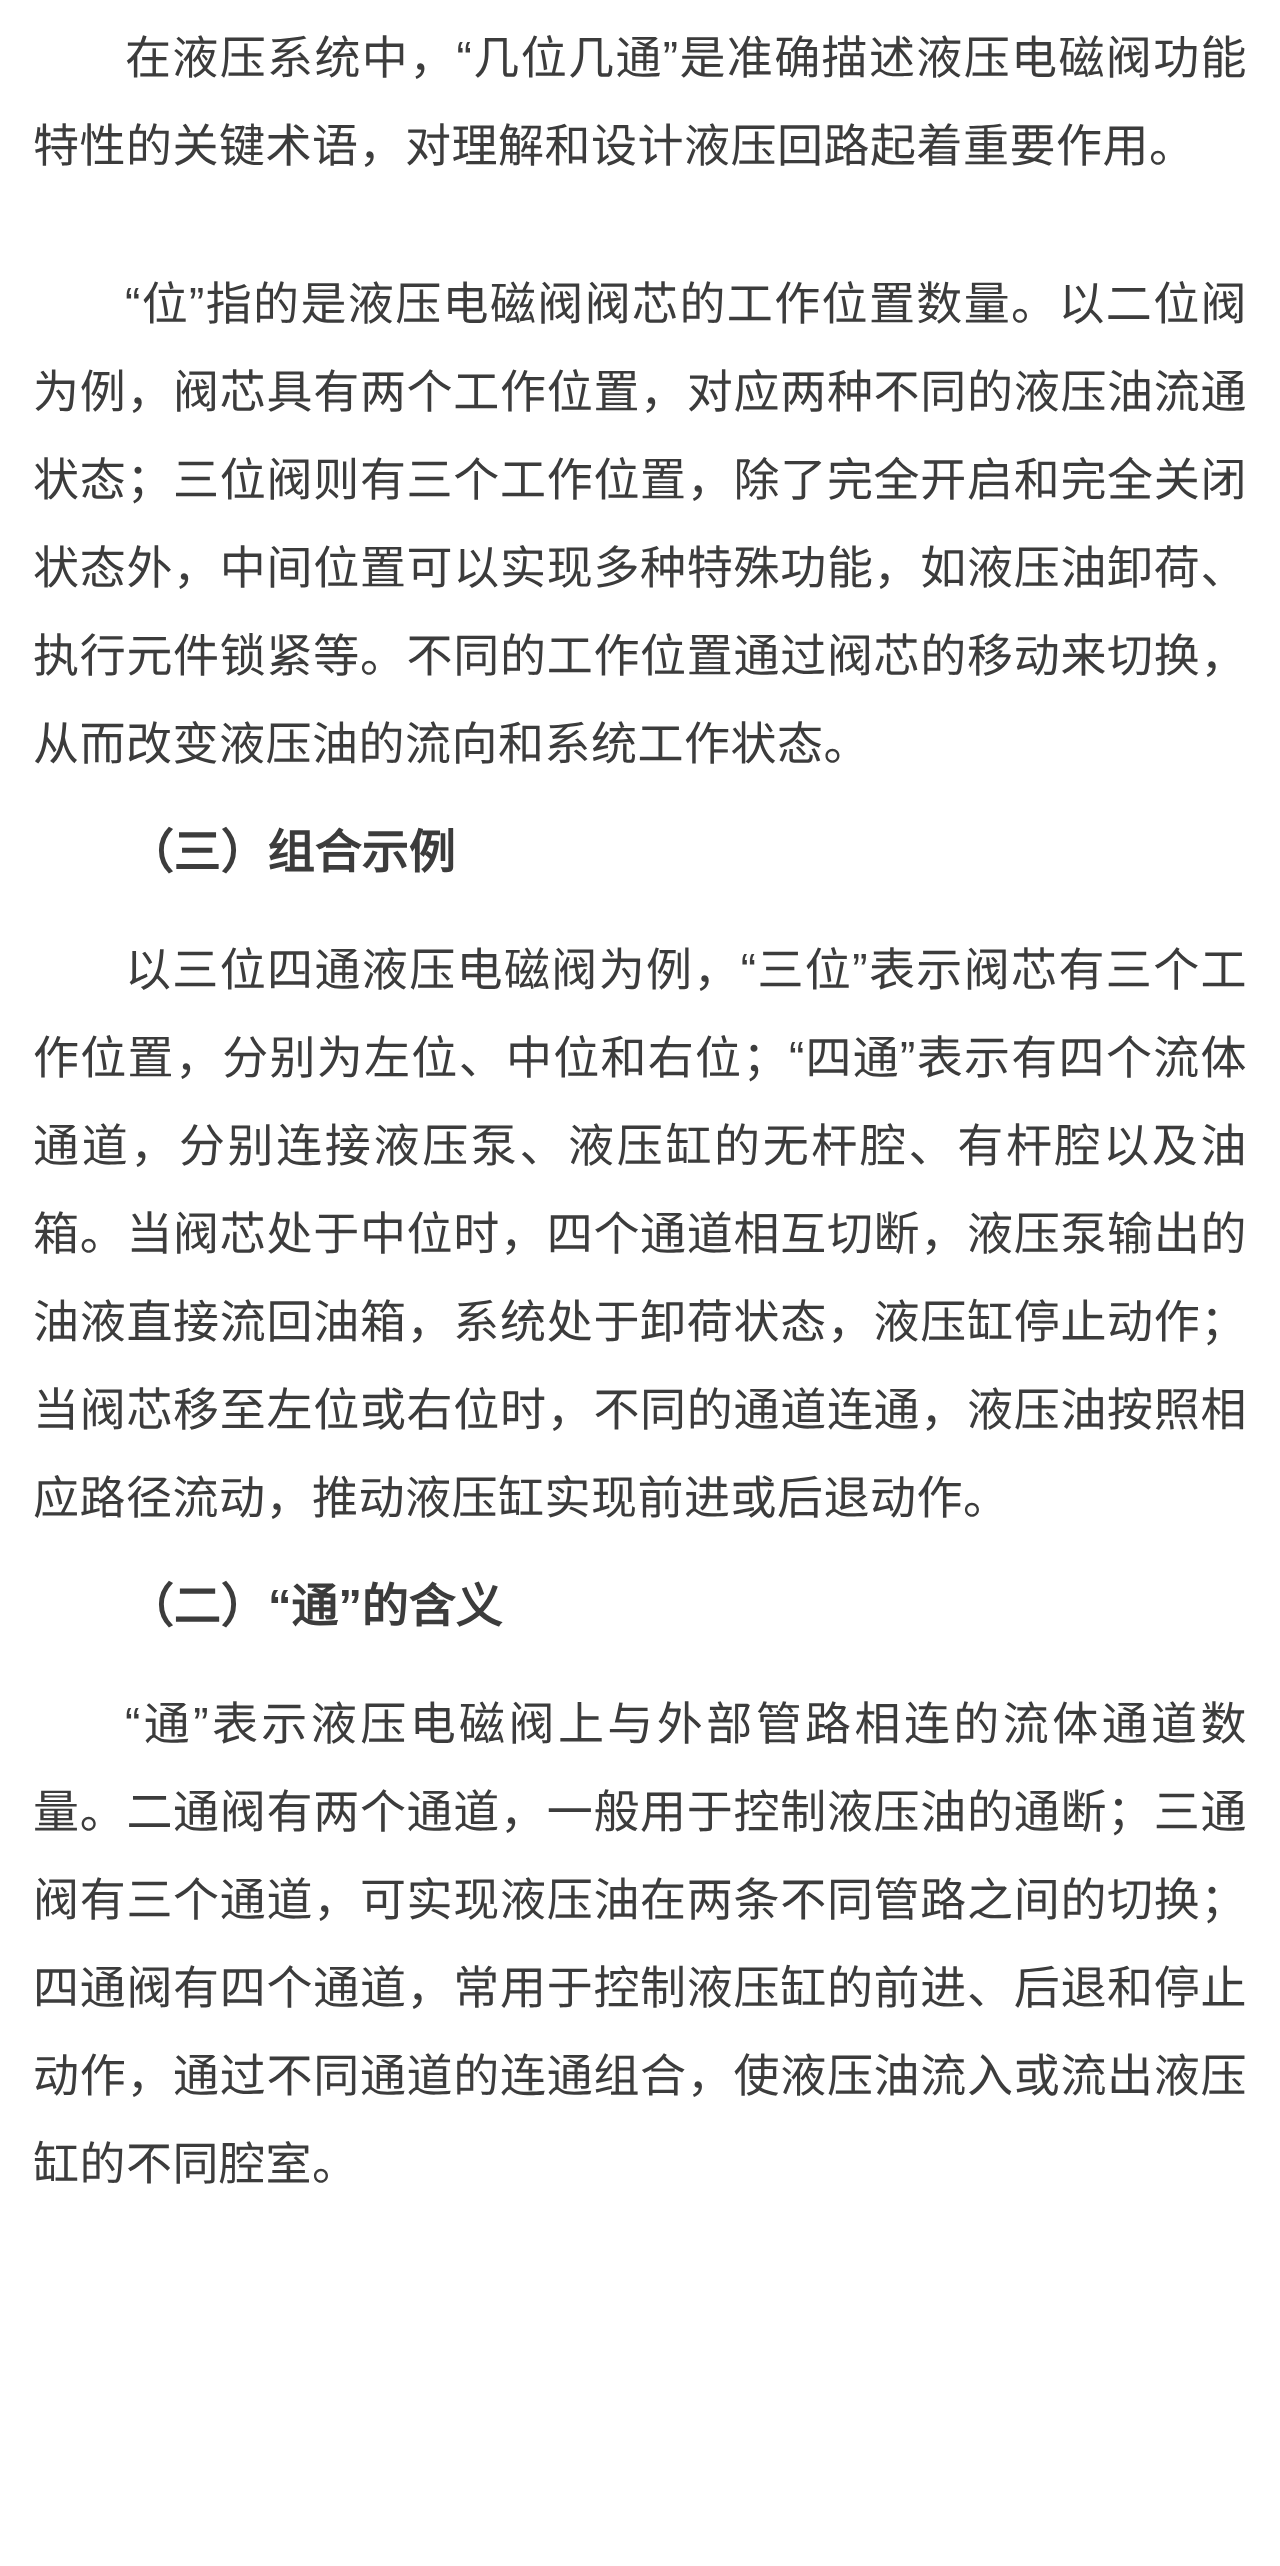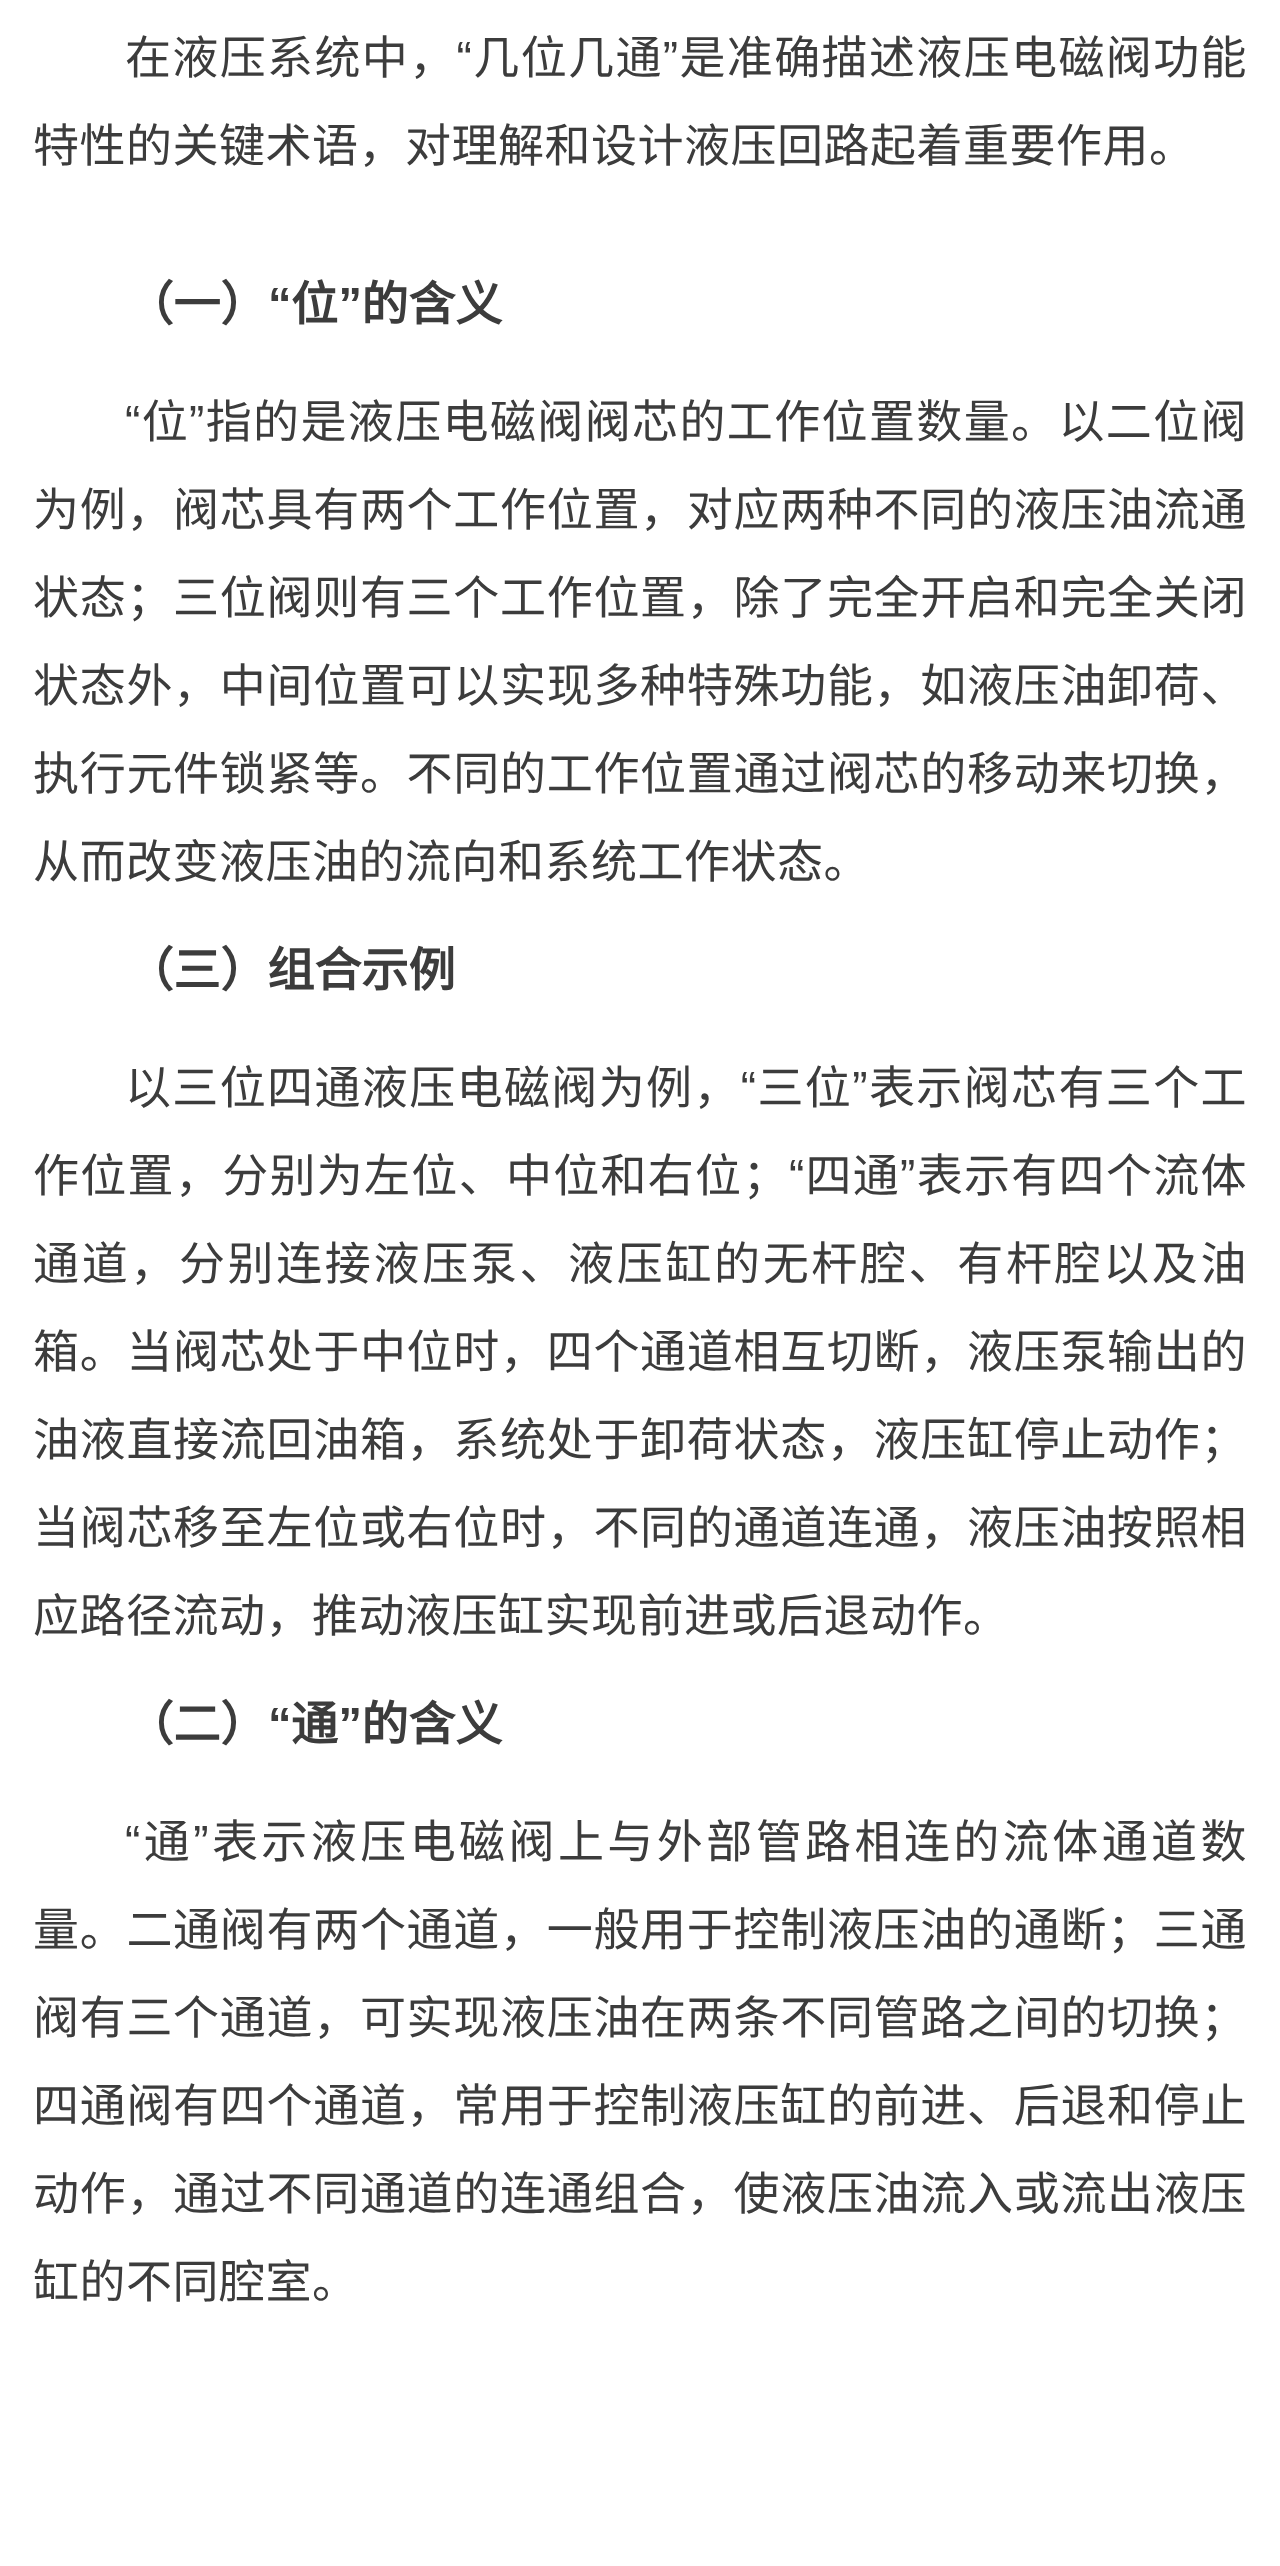--- a/index.html
+++ b/index.html
@@ -45,21 +45,20 @@
   }
 </style>
 </head>
 <body>
 
 <div class="doc">
 
   <p class="para intro">在液压系统中，“几位几通”是准确描述液压电磁阀功能特性的关键术语，对理解和设计液压回路起着重要作用。</p>
 
   <section>
-    <h2 class="heading">（一）“位”的含义</h2>
     <p class="para section-body">“位”指的是液压电磁阀阀芯的工作位置数量。以二位阀为例，阀芯具有两个工作位置，对应两种不同的液压油流通状态；三位阀则有三个工作位置，除了完全开启和完全关闭状态外，中间位置可以实现多种特殊功能，如液压油卸荷、执行元件锁紧等。不同的工作位置通过阀芯的移动来切换，从而改变液压油的流向和系统工作状态。</p>
   </section>
 
   <section>
     <h2 class="heading">（三）组合示例</h2>
     <p class="para section-body">以三位四通液压电磁阀为例，“三位”表示阀芯有三个工作位置，分别为左位、中位和右位；“四通”表示有四个流体通道，分别连接液压泵、液压缸的无杆腔、有杆腔以及油箱。当阀芯处于中位时，四个通道相互切断，液压泵输出的油液直接流回油箱，系统处于卸荷状态，液压缸停止动作；当阀芯移至左位或右位时，不同的通道连通，液压油按照相应路径流动，推动液压缸实现前进或后退动作。</p>
   </section>
 
   <section>
     <h2 class="heading">（二）“通”的含义</h2>

